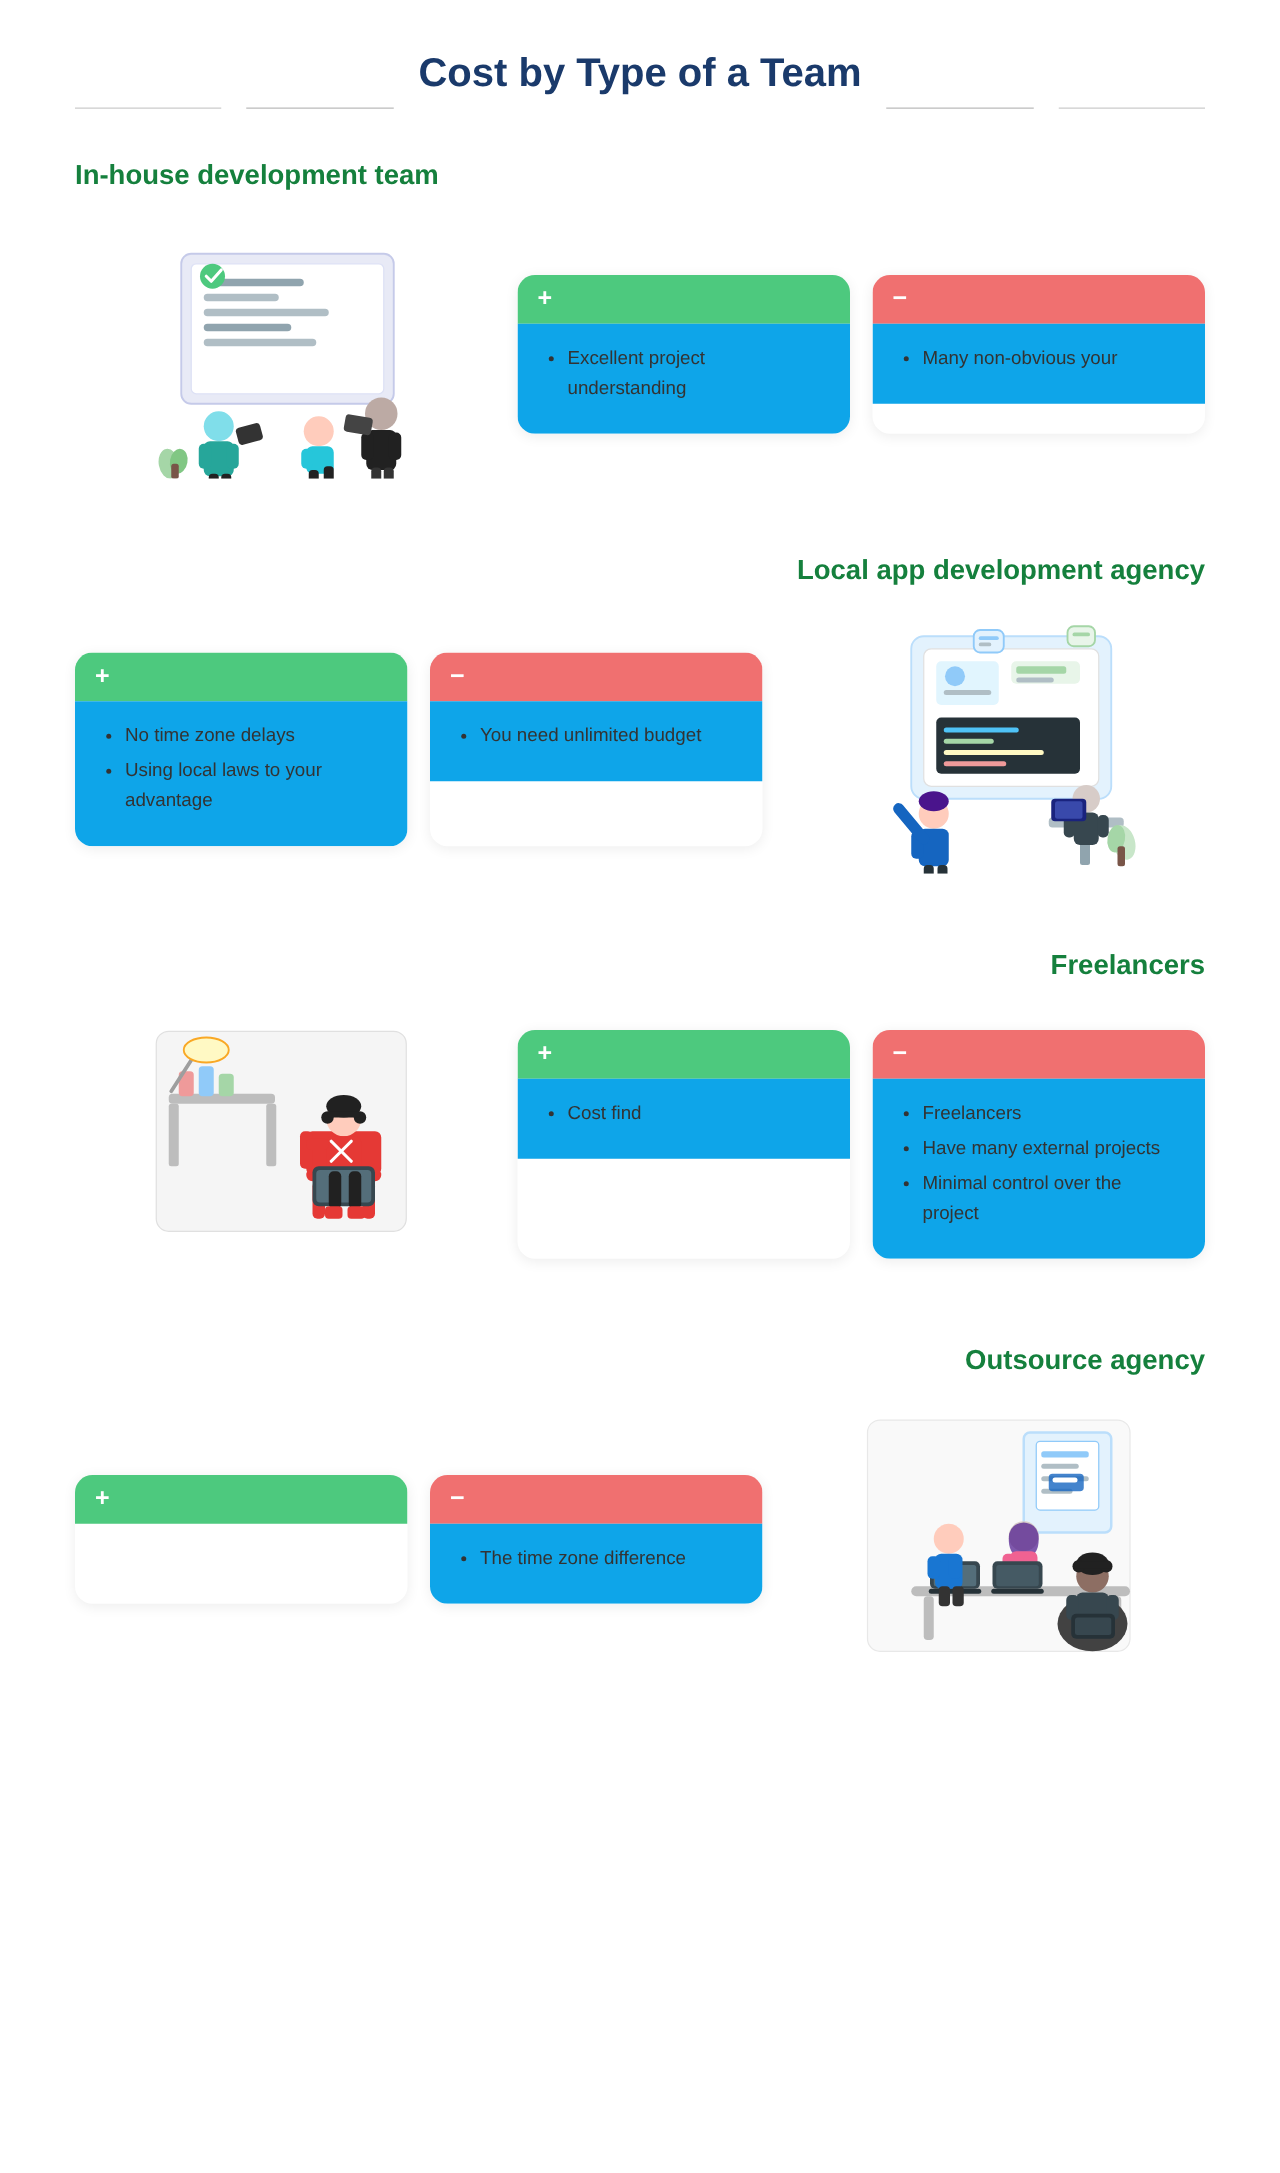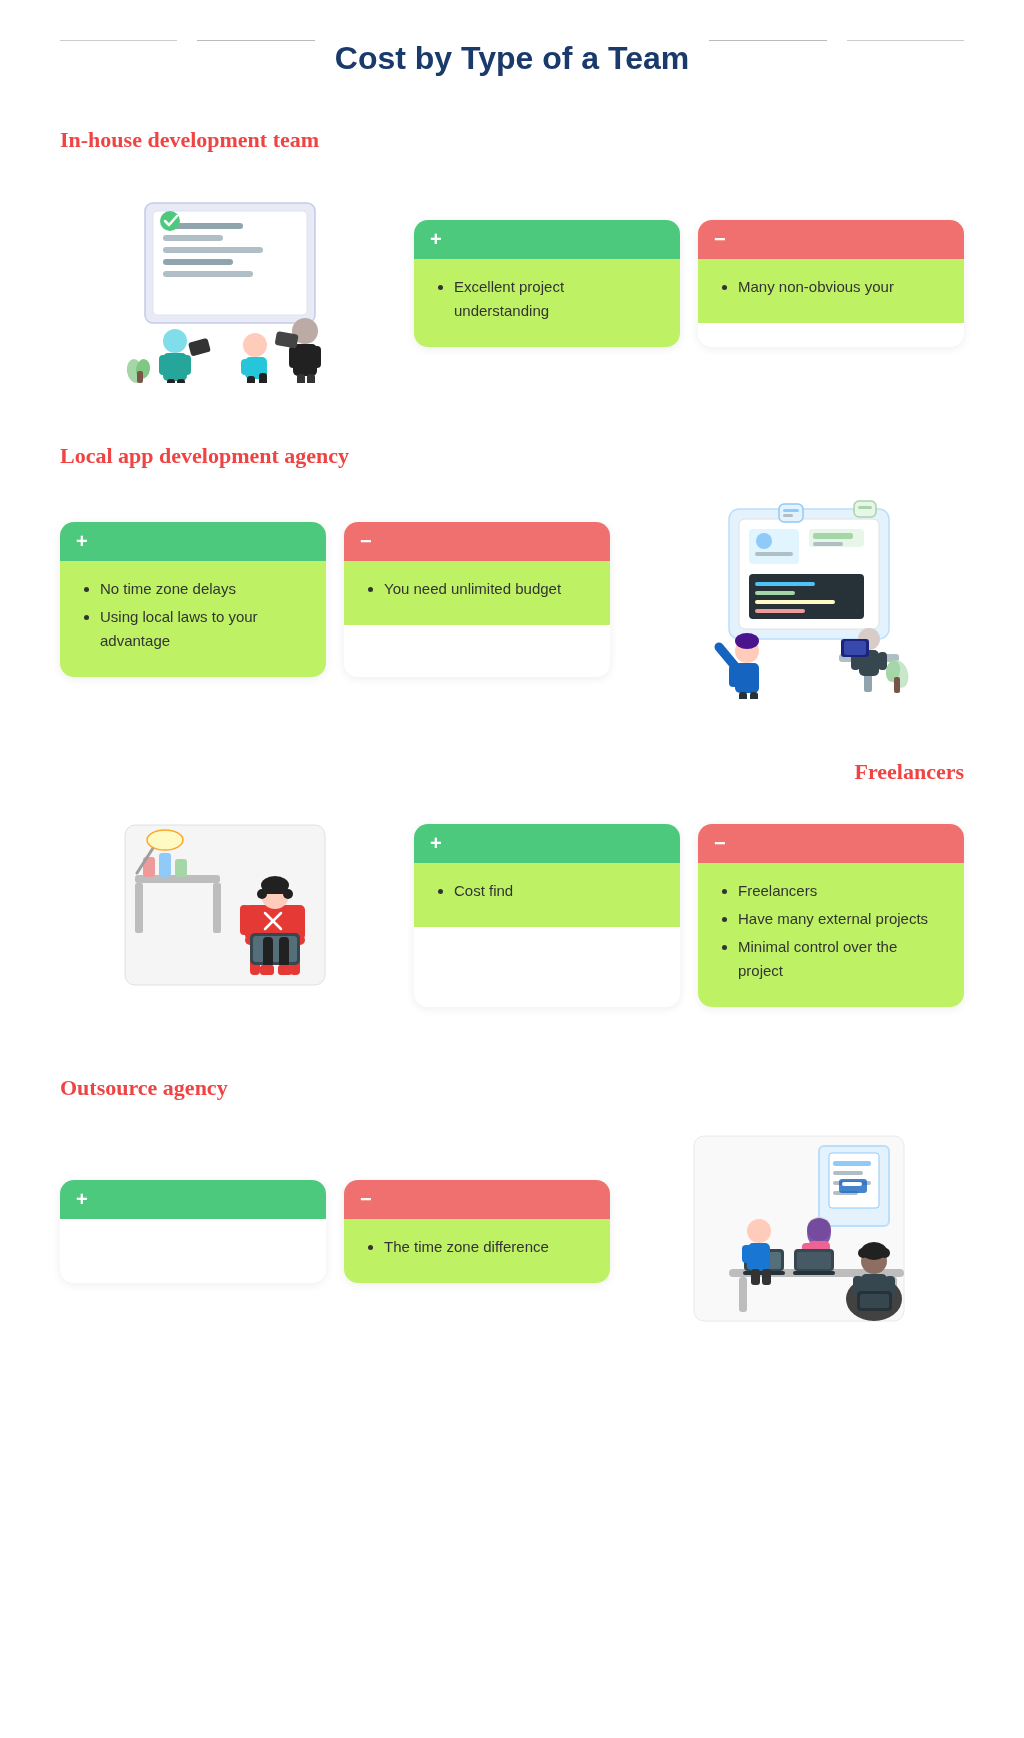--- a/index.html
+++ b/index.html
@@ -20,66 +20,65 @@
     .page-title {
       text-align: center;
       font-size: 32px;
       font-weight: 700;
       color: #1a3a6b;
       margin-bottom: 10px;
       position: relative;
     }
     .title-line {
       display: flex;
-      align-items: flex-start;
+      align-items: flex-end;
       justify-content: center;
       gap: 20px;
       margin-bottom: 40px;
     }
     .title-line::before,
     .title-line::after {
       content: '';
       flex: 1;
       height: 1px;
       background: #ccc;
     }
 
     
     .section {
       margin-bottom: 60px;
     }
     .section-title {
       font-size: 22px;
       font-weight: 700;
-      color: #ef4444;
+      color: #15803d;
       margin-bottom: 30px;
-      font-family: Liberation Serif, serif;
     }
     .section-title.right {
-      text-align: left;
+      text-align: right;
     }
 
     
     .card {
       border-radius: 14px;
       overflow: hidden;
       min-width: 170px;
       flex: 1;
       box-shadow: 0 2px 10px rgba(0,0,0,0.07);
     }
     .card-header {
       padding: 8px 16px;
       font-size: 20px;
       font-weight: 700;
       color: white;
     }
     .card-header.green { background: #4dc97e; }
     .card-header.red { background: #f07070; }
     .card-body {
-      background: #bef264;
+      background: #0ea5e9;
       padding: 16px 20px 20px 20px;
       font-size: 15px;
       line-height: 1.6;
     }
     .card-body ul {
       list-style: disc;
       padding-left: 20px;
     }
     .card-body ul li {
       margin-bottom: 4px;

